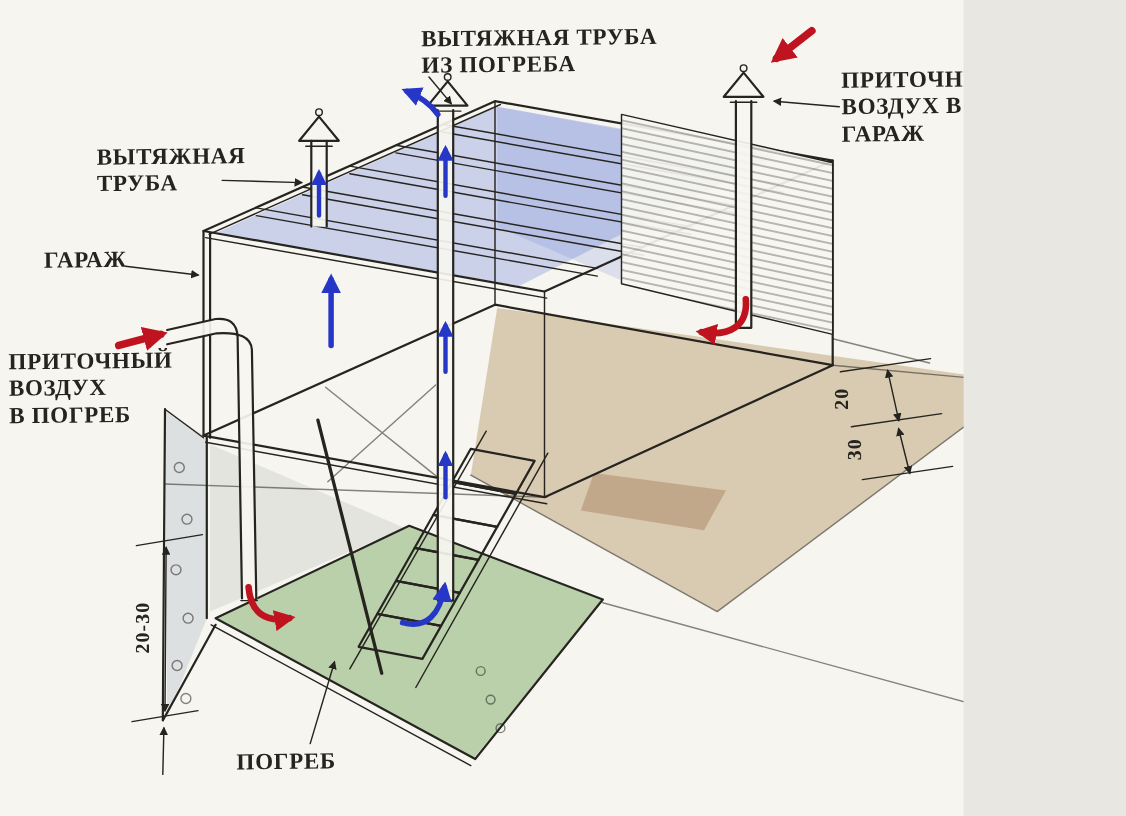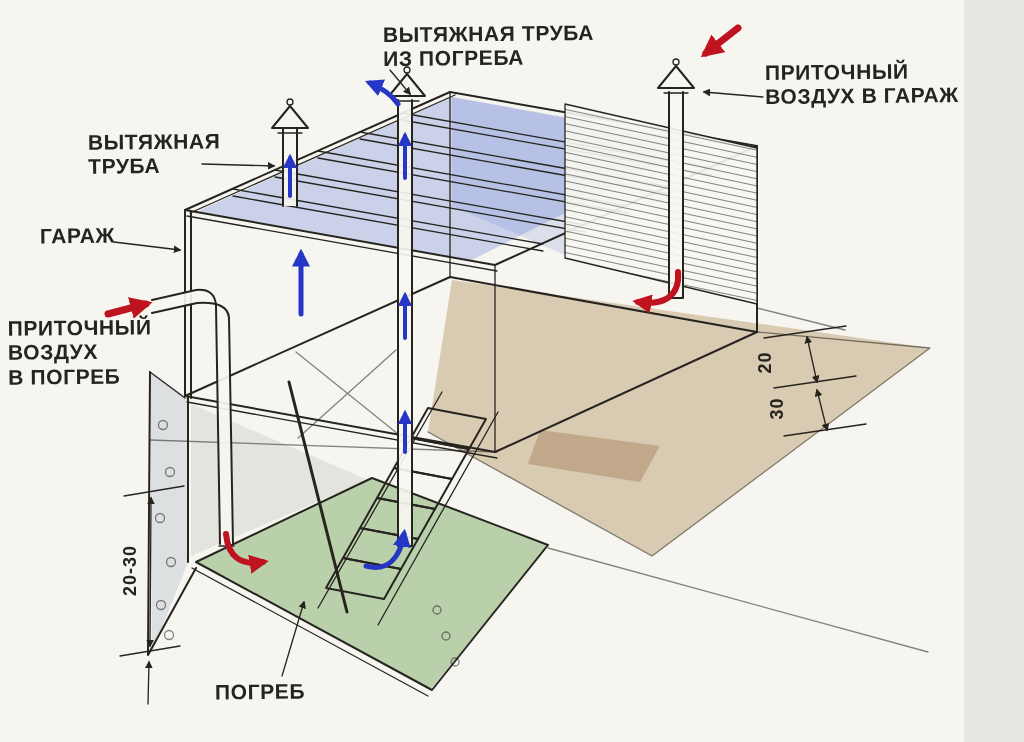--- a/index.html
+++ b/index.html
@@ -1,22 +1,22 @@
 <!DOCTYPE html>
 <html style="--ink: #26241f; --paper: #f6f5f0; --flow-blue: #2637c8; --flow-red: #c01320; --garage-shading: #5b74d8; --ground-shading: #b08954; --cellar-floor: #7cab66; --wall-shading: #93a2b5;"><head>
 <meta charset="utf-8">
 <style>
   :root{
     --ink:#26241f; --paper:#f6f5f0; --flow-blue:#2637c8; --flow-red:#c01320;
     --garage-shading:#5b74d8; --ground-shading:#b08954; --cellar-floor:#7cab66;
     --wall-shading:#93a2b5;
   }
   html,body{margin:0;padding:0;background:#e8e7e2;}
-  .canvas{position:relative;width:964px;height:742px;background:var(--paper);
-    overflow:hidden;font-family:Liberation Sans, sans-serif;}
+  .canvas{position:relative;width:876px;height:742px;background:var(--paper);
+    overflow:hidden;font-family:Liberation Serif, serif;}
   svg.sketch{position:absolute;left:0;top:0;}
   .label{position:absolute;font-weight:bold;font-size:21px;line-height:1.16;
     letter-spacing:.6px;color:var(--ink);white-space:pre-line;transform:rotate(-.6deg);}
   .dim{position:absolute;font-weight:bold;font-size:18px;letter-spacing:1px;
     color:var(--ink);text-align:center;transform:rotate(-90deg);}
   
   .s-ink{stroke:var(--ink);fill:none;stroke-linecap:round;stroke-linejoin:round;}
   .w1{stroke-width:1.3}.w2{stroke-width:2}.w3{stroke-width:3}
   .faint{opacity:.55}
   .s-blue{stroke:var(--flow-blue);fill:none;stroke-linecap:round;}

